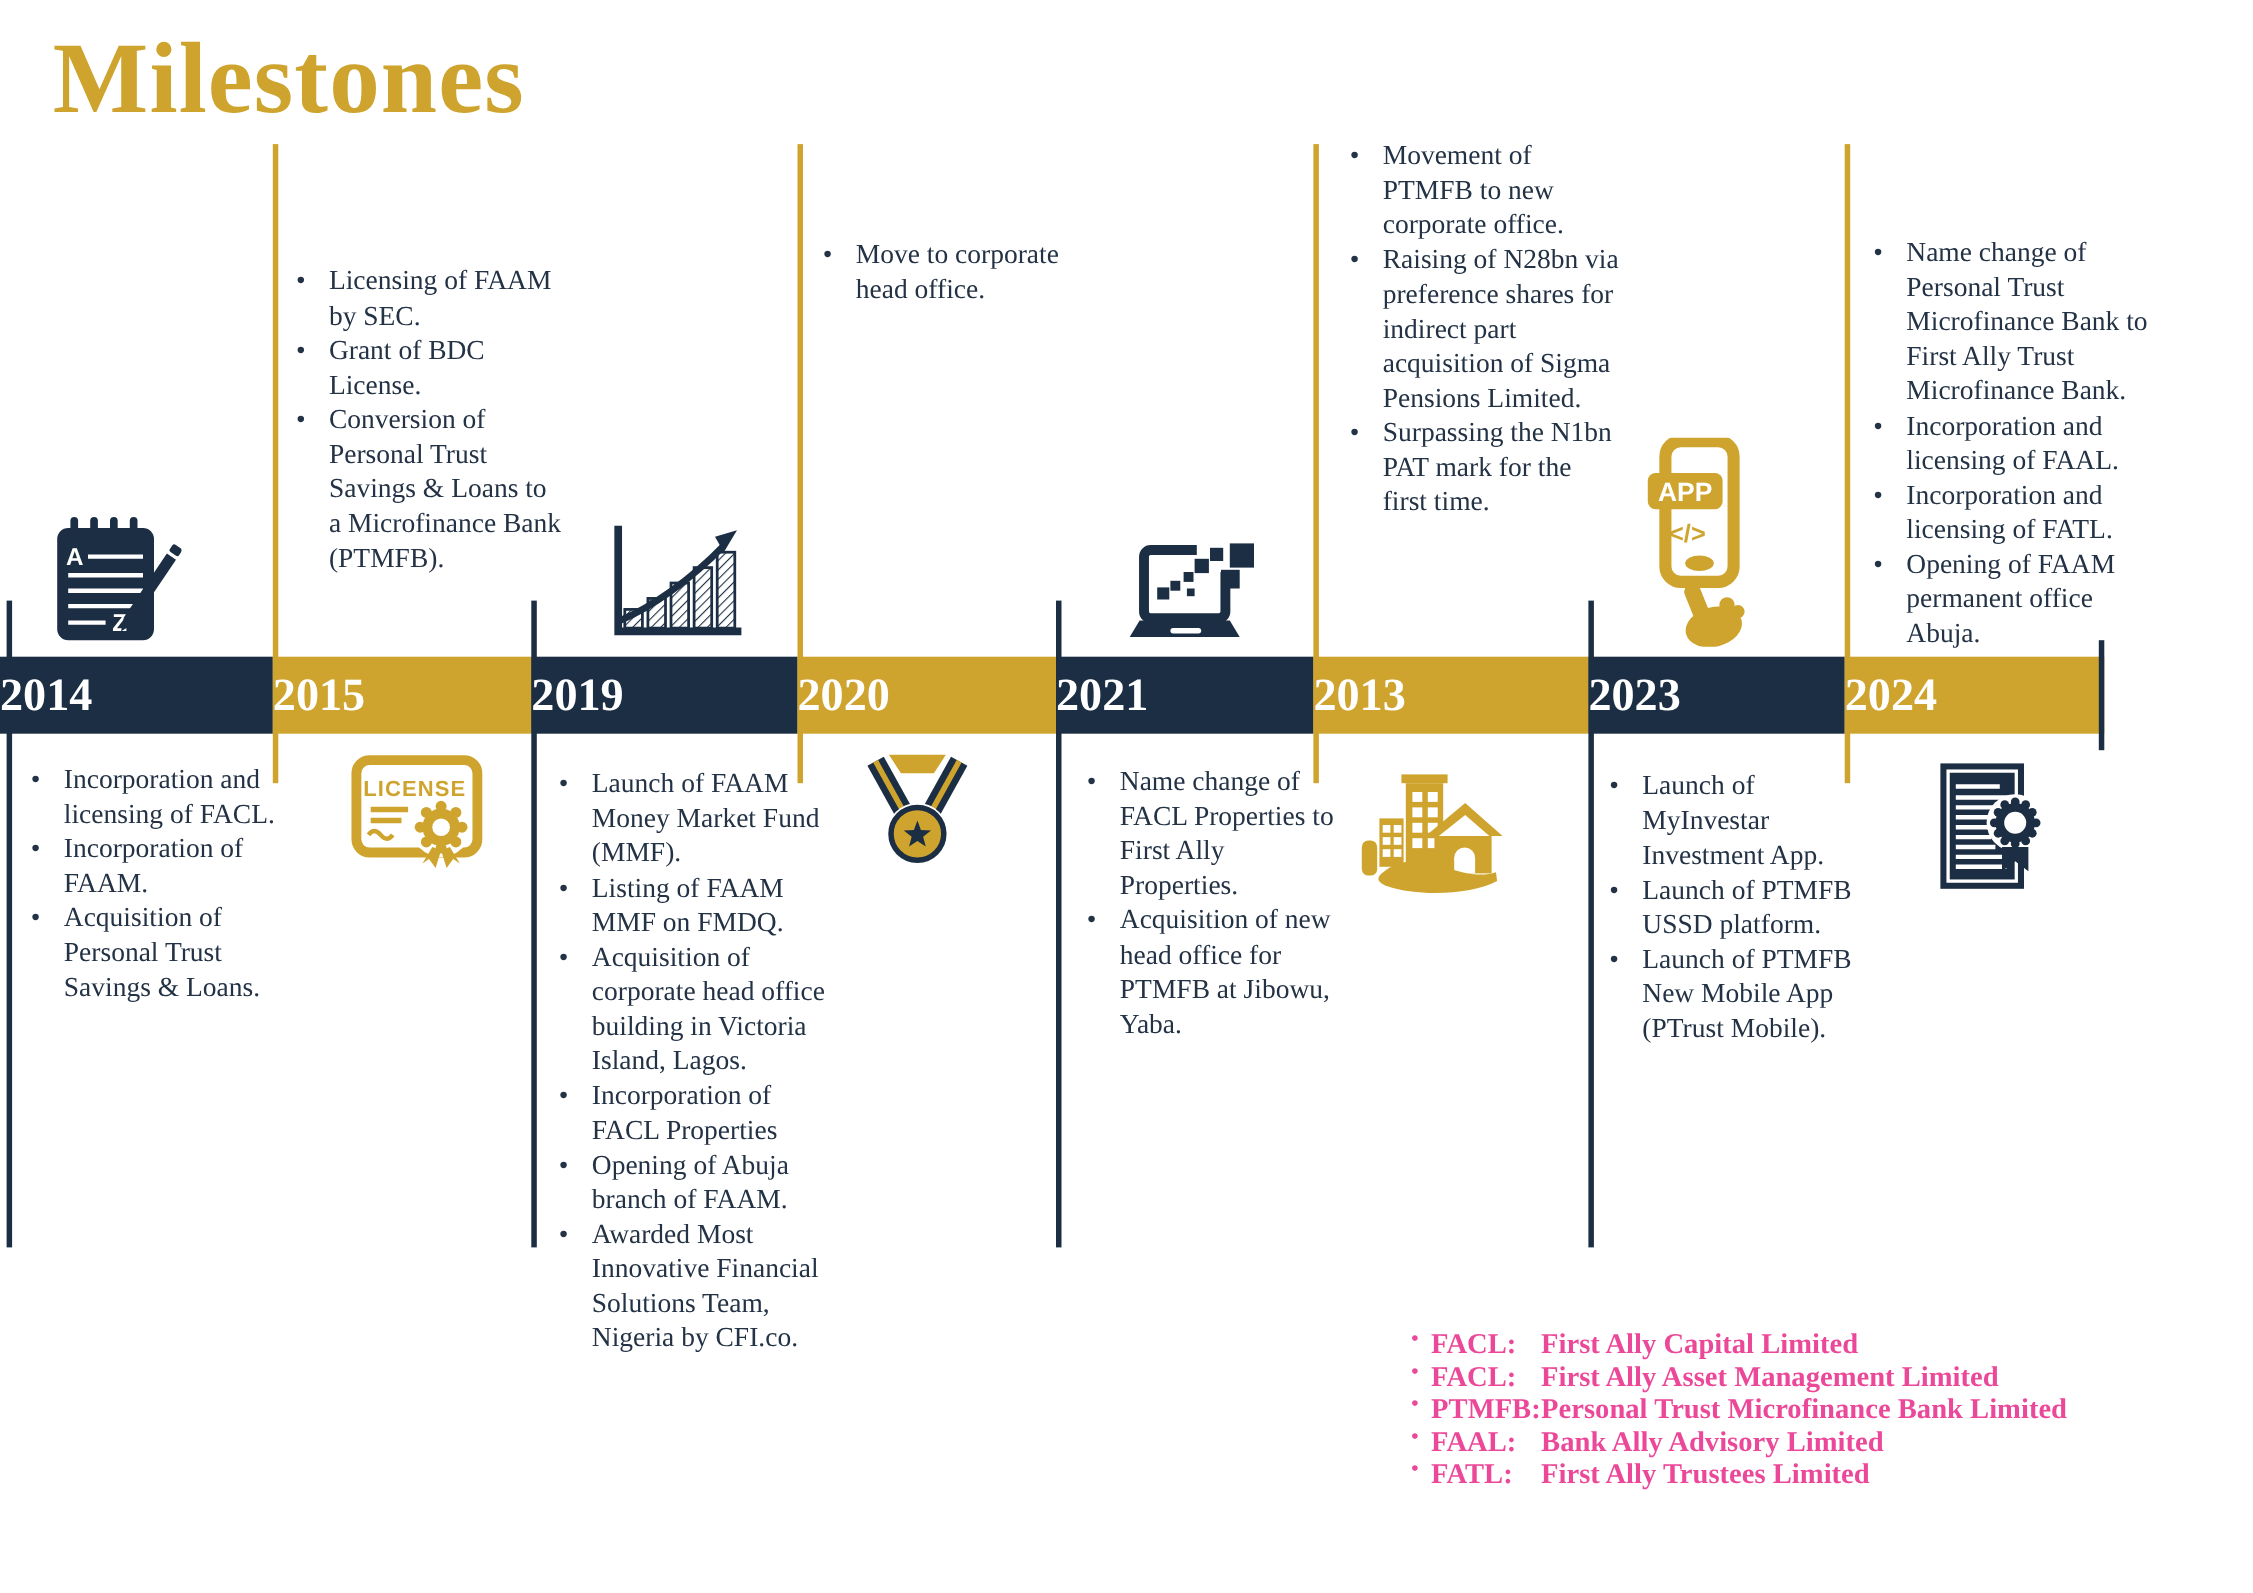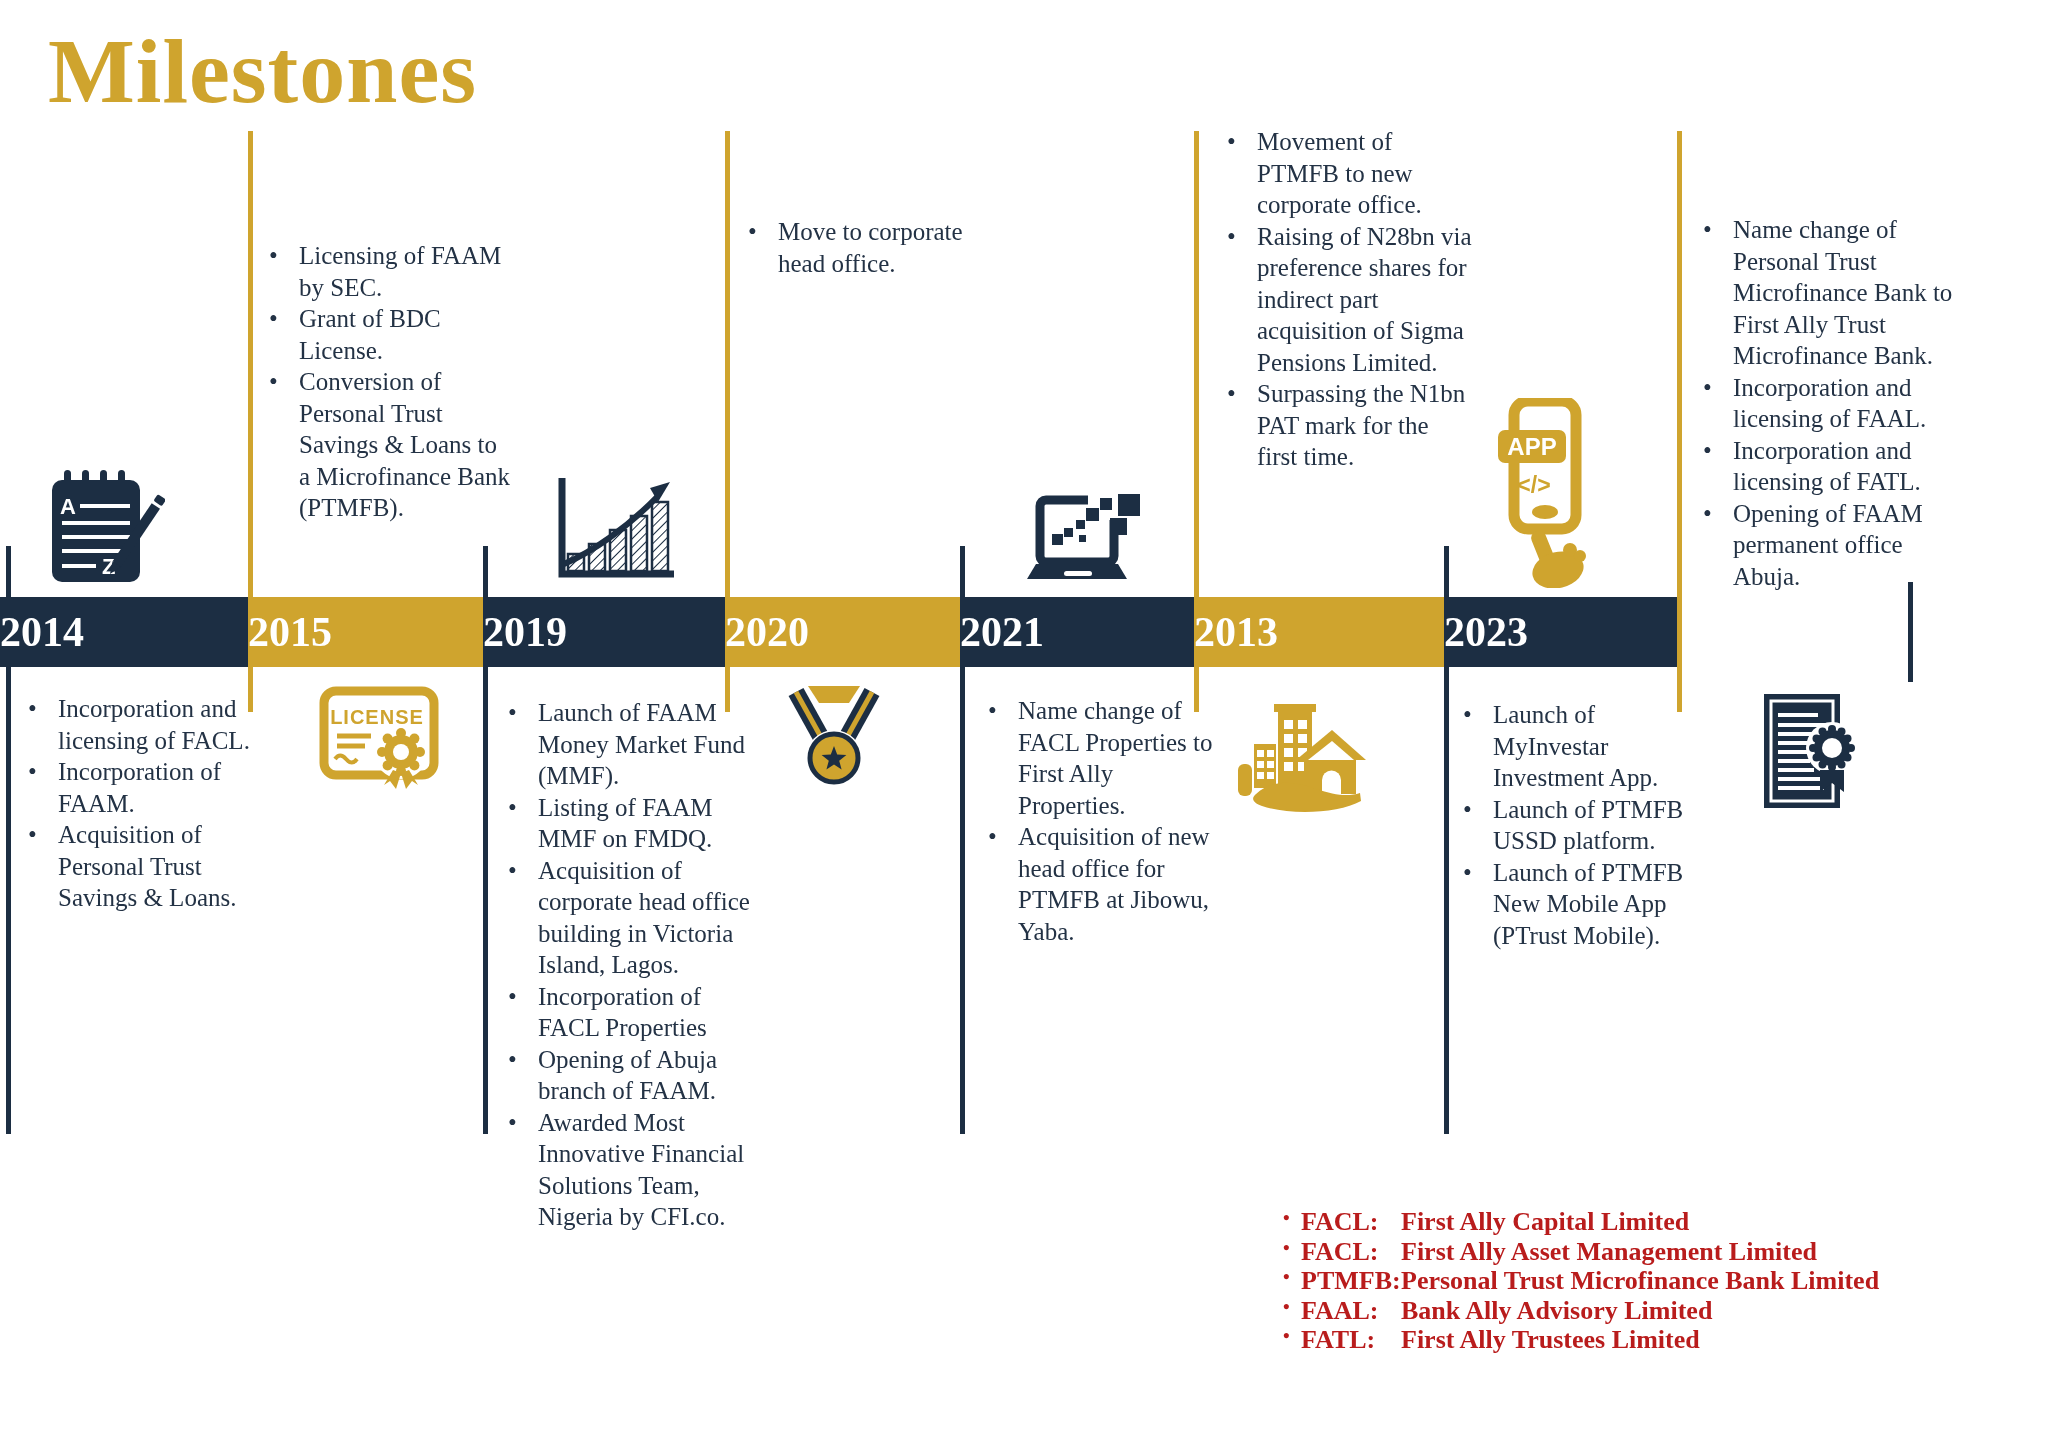--- a/index.html
+++ b/index.html
@@ -22,21 +22,21 @@
   
   .milestones{position:absolute;margin:0;padding:0 0 0 33px;list-style:none;
               font-size:25px;line-height:1.26;color:#233245;z-index:3;}
   .milestones li{position:relative;}
   .milestones li::before{content:"\2022";position:absolute;left:-30px;top:0;}
   
   .icon{position:absolute;z-index:3;}
   .icon svg{display:block;width:100%;height:100%;}
   
   .legend{position:absolute;left:1283px;top:1207px;margin:0;padding:0;list-style:none;
-          font-size:26px;line-height:1.135;font-weight:bold;color:#b91c1c;z-index:3;}
+          font-size:26px;line-height:1.135;font-weight:bold;color:#ec4899;z-index:3;}
   .legend li{display:flex;white-space:nowrap;}
   .legend li::before{content:"\2022";font-size:19px;width:18px;flex:none;}
   .legend .abbr{width:100px;flex:none;}
   section.col{position:absolute;inset:0;}
 </style>
 </head>
 <body>
 
 <div class="canvas">
 
@@ -66,20 +66,23 @@
         <span class="yr">2020</span>
       </div>
     <div class="seg navy" style="width:234px;">
         <span class="yr">2021</span>
       </div>
     <div class="seg gold" style="width:250px;">
         <span class="yr">2013</span>
       </div>
     <div class="seg navy" style="width:233px;">
         <span class="yr">2023</span>
+      </div>
+    <div class="seg gold" style="width:236px;">
+        <span class="yr">2024</span>
       </div>
   </div>
 
   <section class="col">
     <div class="icon" style="left:50px;top:470px;width:115px;height:114px;">
       <svg viewBox="0 0 115 114" xmlns="http://www.w3.org/2000/svg">
         <g fill="#1c2e43">
           <rect x="14" y="0" width="7" height="20" rx="3.5"></rect>
             <rect x="32" y="0" width="7" height="20" rx="3.5"></rect>
           <rect x="50" y="0" width="7" height="20" rx="3.5"></rect>

